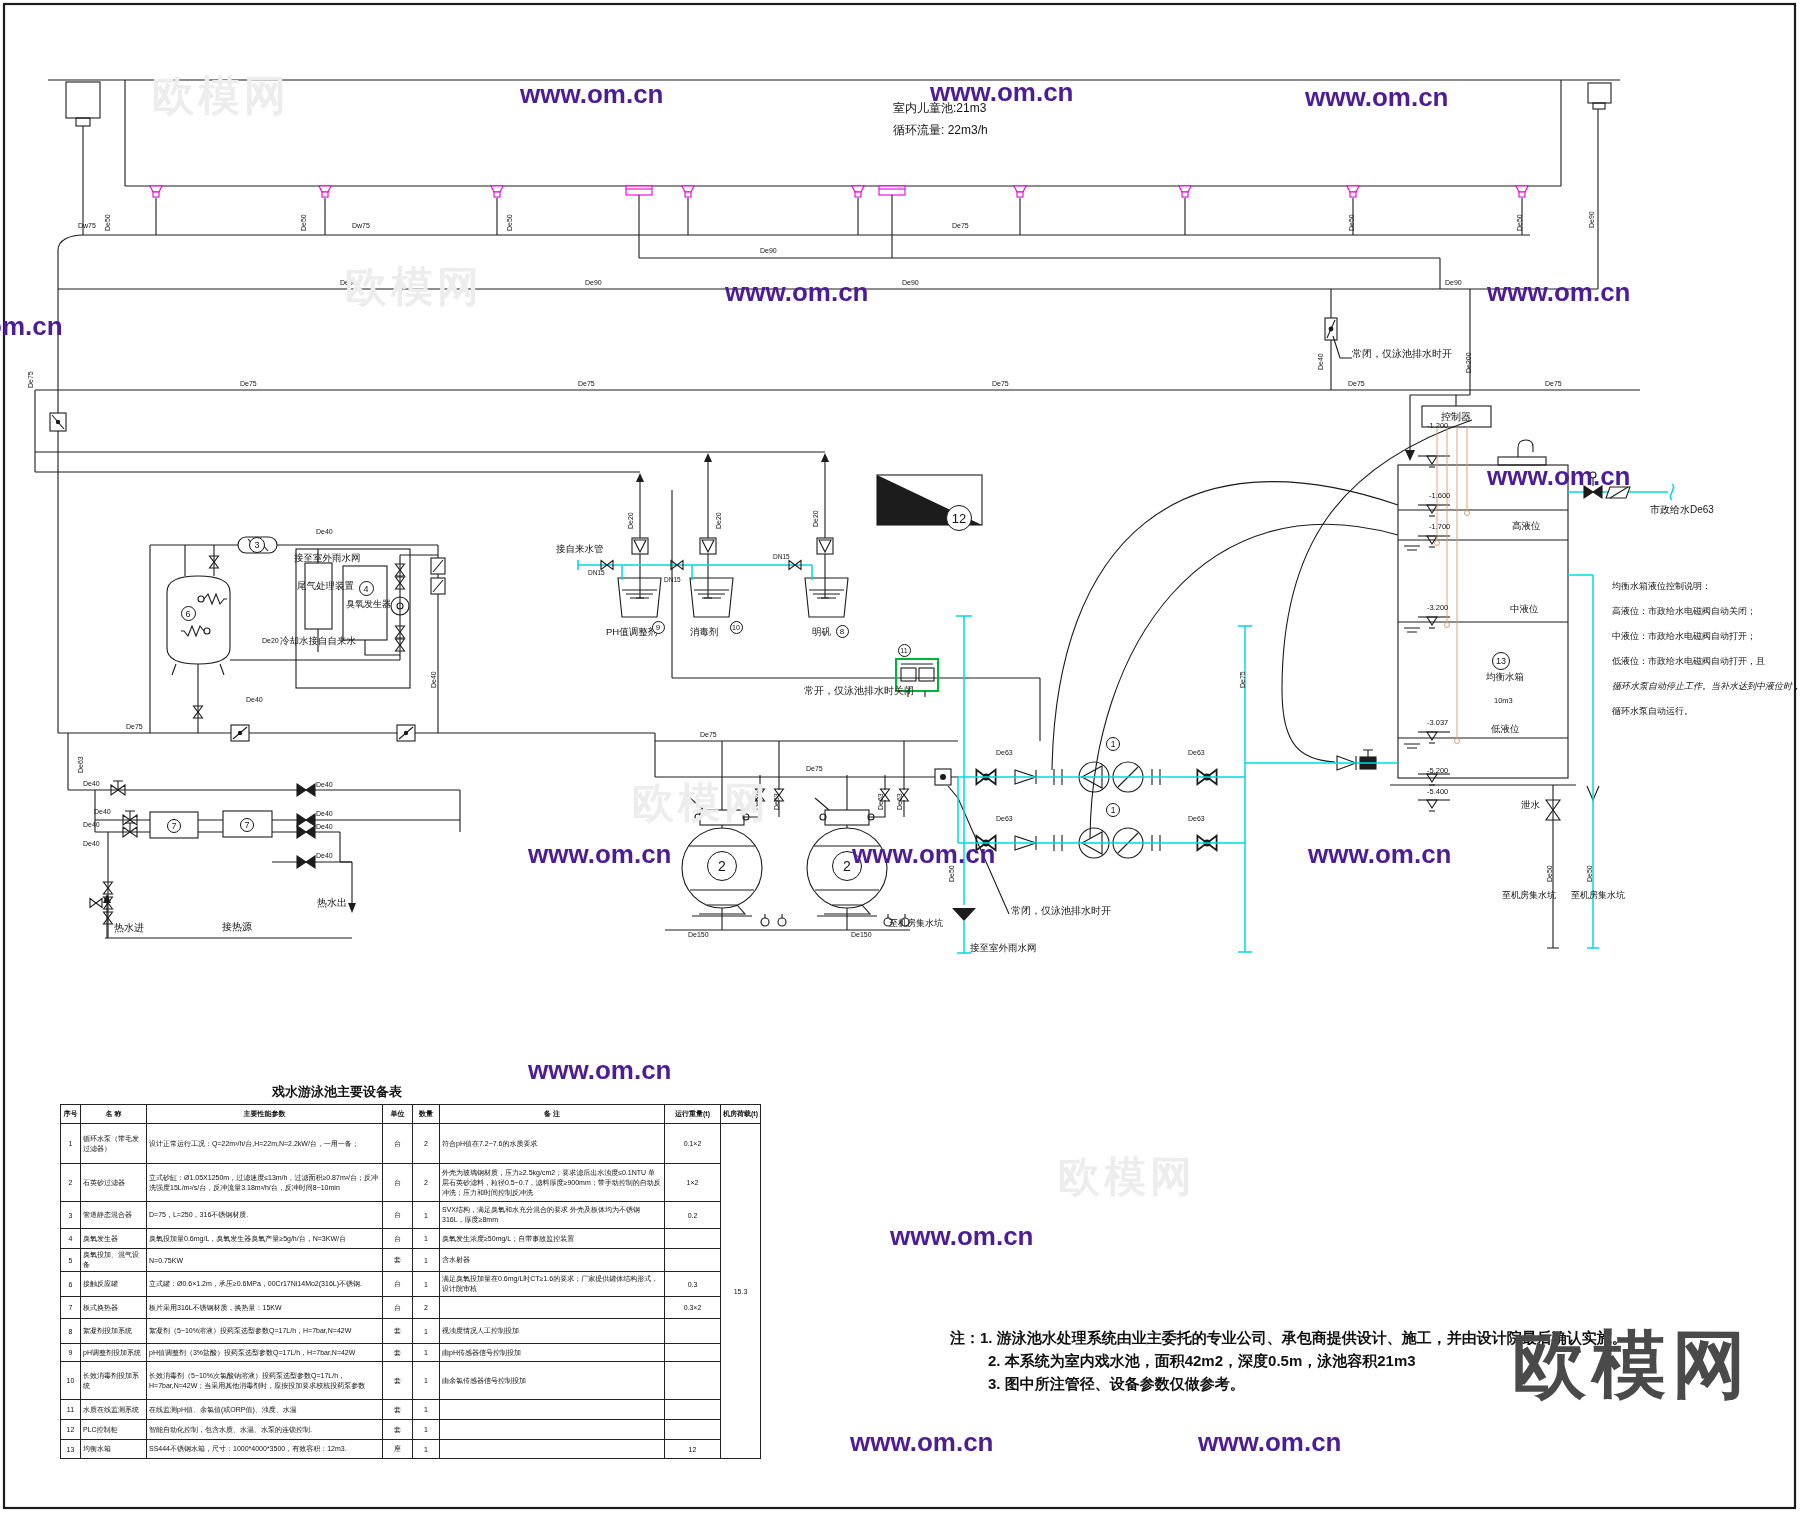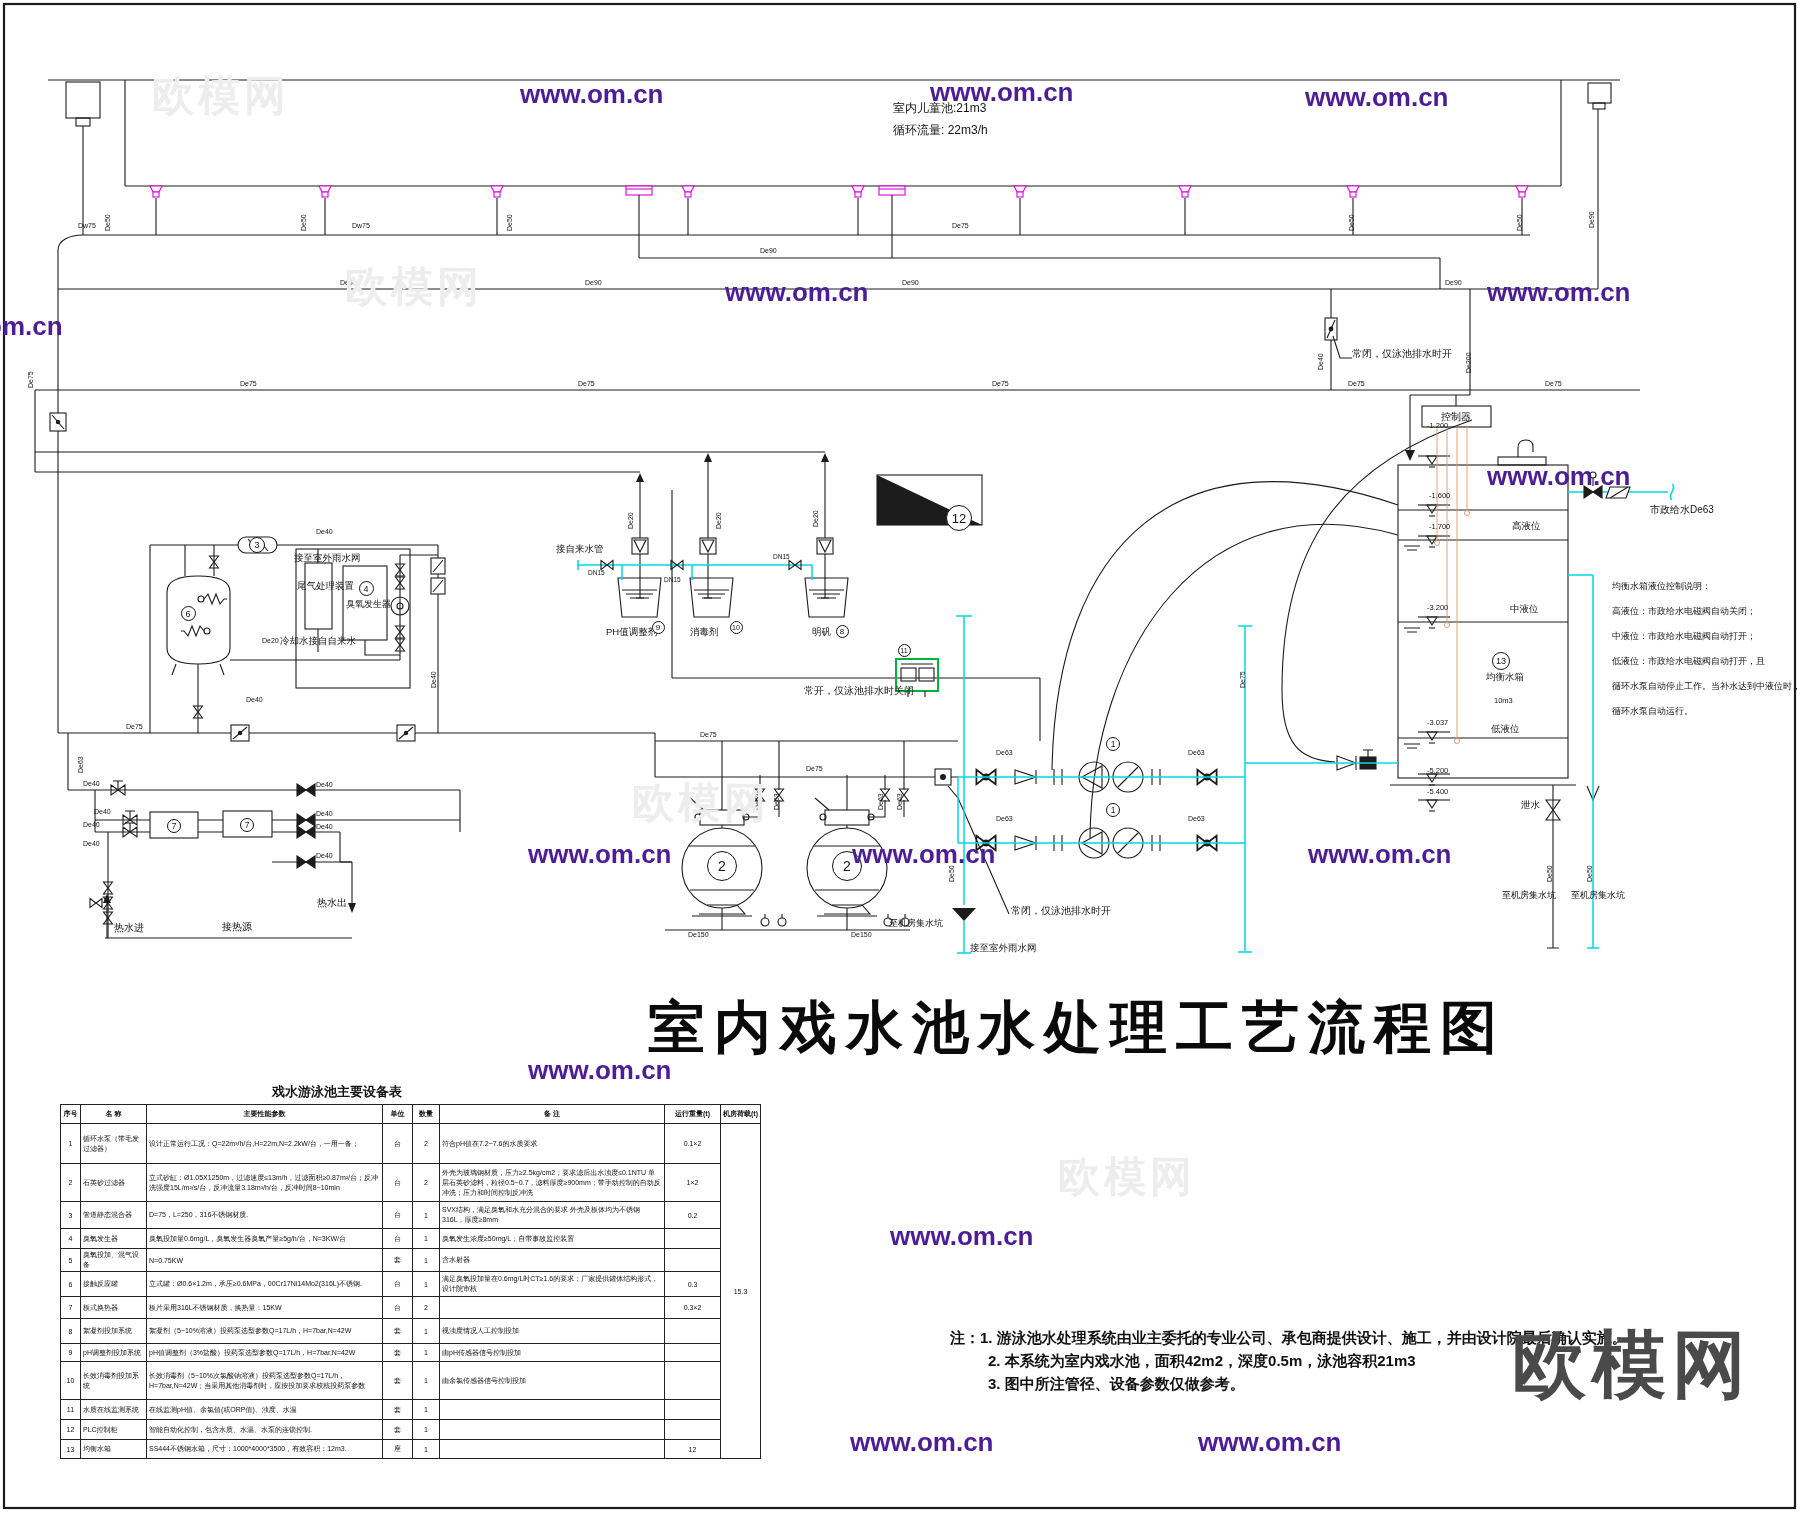--- a/index.html
+++ b/index.html
@@ -422,21 +422,21 @@
       <div class="lbl" style="left: 1521px; top: 800px; font-size: 9.5px;">泄水</div>
       <div class="lbl" style="left: 1502px; top: 890px; font-size: 9px;">至机房集水坑</div>
       <div class="lbl" style="left: 1571px; top: 890px; font-size: 9px;">至机房集水坑</div>
       <div class="lbl" style="left: 1546px; top: 882px; font-size: 7px; transform: rotate(-90deg); transform-origin: 0px 0px;">De50</div>
       <div class="lbl" style="left: 1586px; top: 882px; font-size: 7px; transform: rotate(-90deg); transform-origin: 0px 0px;">De50</div>
       <div class="lbl" style="left: 1650px; top: 504px; font-size: 10px;">市政给水De63</div>
       <div class="lbl" style="left: 1612px; top: 581px; font-size: 9px;">均衡水箱液位控制说明：</div>
       <div class="lbl" style="left: 1612px; top: 606px; font-size: 9px;">高液位：市政给水电磁阀自动关闭；</div>
       <div class="lbl" style="left: 1612px; top: 631px; font-size: 9px;">中液位：市政给水电磁阀自动打开；</div>
       <div class="lbl" style="left: 1612px; top: 656px; font-size: 9px;">低液位：市政给水电磁阀自动打开，且</div>
-      <div class="lbl" style="left: 1612px; top: 681px; font-size: 9px;">循环水泵自动停止工作。当补水达到中液位时，</div>
+      <div class="lbl" style="left: 1612px; top: 681px; font-size: 9px; font-style: italic;">循环水泵自动停止工作。当补水达到中液位时，</div>
       <div class="lbl" style="left: 1612px; top: 706px; font-size: 9px;">循环水泵自动运行。</div>
       <div class="lbl circ" style="width: 16px; height: 16px; line-height: 15px; left: 249px; top: 537px; font-size: 9px;">3</div>
       <div class="lbl circ" style="width: 15px; height: 15px; line-height: 14px; left: 358.5px; top: 580.5px; font-size: 9px;">4</div>
       <div class="lbl circ" style="width: 15px; height: 15px; line-height: 14px; left: 180.5px; top: 605.5px; font-size: 9px;">6</div>
       <div class="lbl circ" style="width: 14px; height: 14px; line-height: 13px; left: 167px; top: 819px; font-size: 8.5px;">7</div>
       <div class="lbl circ" style="width: 14px; height: 14px; line-height: 13px; left: 240px; top: 818px; font-size: 8.5px;">7</div>
       <div class="lbl circ" style="width: 13px; height: 13px; line-height: 12px; left: 651.5px; top: 620.5px; font-size: 8px;">9</div>
       <div class="lbl circ" style="width: 13px; height: 13px; line-height: 12px; left: 729.5px; top: 620.5px; font-size: 7px;">10</div>
       <div class="lbl circ" style="width: 13px; height: 13px; line-height: 12px; left: 835.5px; top: 624.5px; font-size: 8px;">8</div>
       <div class="lbl circ" style="width: 13px; height: 13px; line-height: 12px; left: 897.5px; top: 643.5px; font-size: 7px;">11</div>
@@ -464,21 +464,20 @@
       <div class="lbl wm-url" style="left: 528px; top: 840px;">www.om.cn</div>
       <div class="lbl wm-url" style="left: 852px; top: 840px;">www.om.cn</div>
       <div class="lbl wm-url" style="left: 1308px; top: 840px;">www.om.cn</div>
       <div class="lbl wm-url" style="left: 1487px; top: 462px;">www.om.cn</div>
       <div class="lbl wm-url" style="left: 890px; top: 1222px;">www.om.cn</div>
       <div class="lbl wm-url" style="left: 528px; top: 1056px;">www.om.cn</div>
       <div class="lbl wm-url" style="left: 850px; top: 1428px;">www.om.cn</div>
       <div class="lbl wm-url" style="left: 1198px; top: 1428px;">www.om.cn</div>
     </div>
 
-<div class="lbl main-title" style="left:648px;top:995px;">室内戏水池水处理工艺流程图</div>
 
 <table id="eqtable">
   <colgroup id="eq-cols">
         <col style="width: 20px;">
         <col style="width: 66px;">
         <col style="width: 236px;">
         <col style="width: 30px;">
         <col style="width: 27px;">
         <col style="width: 225px;">
         <col style="width: 56px;">

